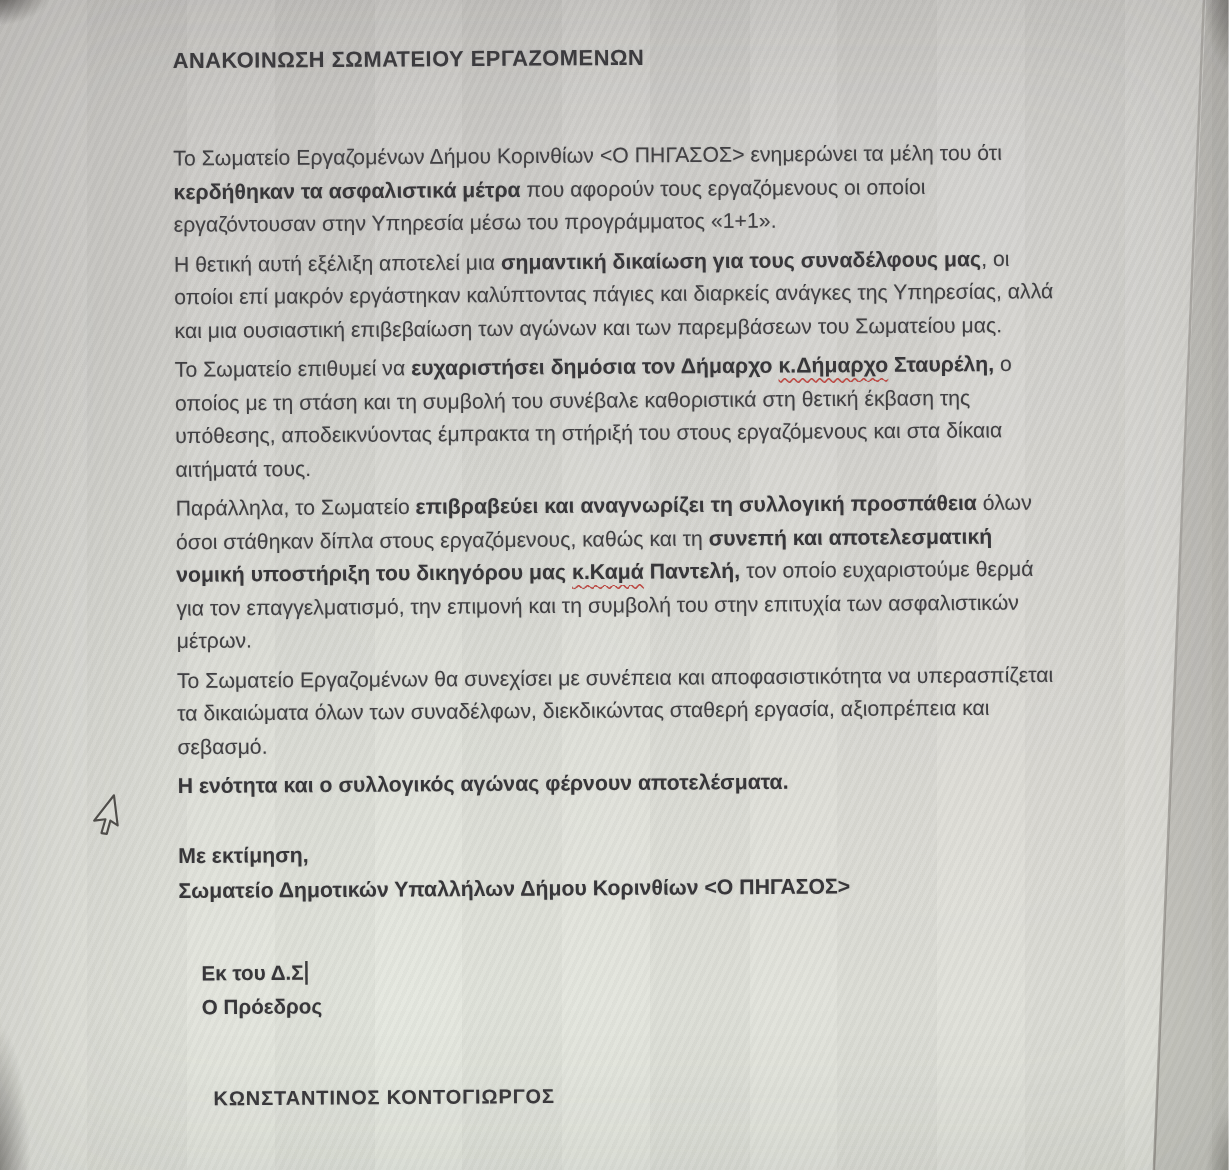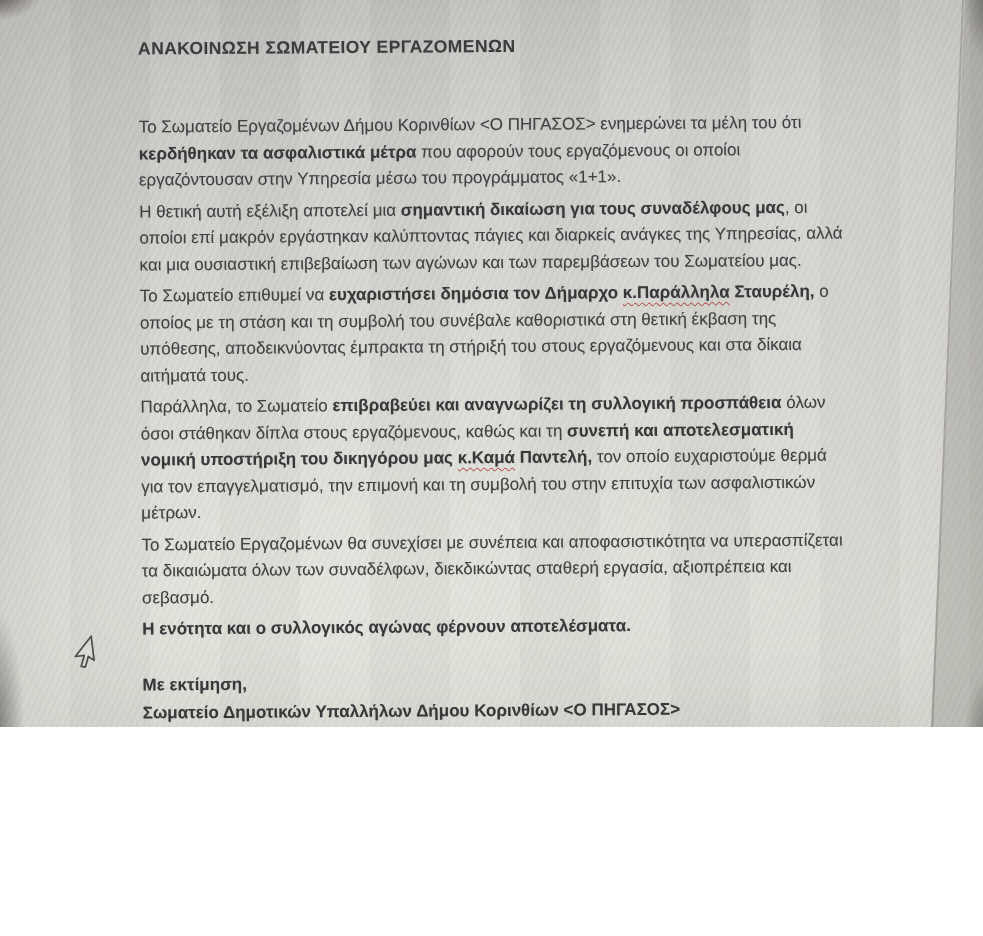--- a/index.html
+++ b/index.html
@@ -3,21 +3,21 @@
 <meta charset="utf-8">
 <style>
   html, body {
     margin: 0; padding: 0;
     width: 983px; height: 936px;
     overflow: hidden;
     font-family: "Liberation Sans", "DejaVu Sans", sans-serif;
   }
   .screen {
     position: relative;
-    width: 983px; height: 727px;
+    width: 983px; height: 936px;
     background:
       radial-gradient(ellipse at 32% 88%, rgba(234,240,230,0.55), transparent 55%),
       radial-gradient(ellipse at 75% 20%, rgba(255,255,255,0.10), transparent 60%),
       linear-gradient(168deg, #c7c5c2 0%, #cecdc9 28%, #d5d4cf 52%, #dbdad4 72%, #dfe0d9 90%, #dee0d8 100%);
     box-shadow: inset 0 0 140px rgba(70,68,64,0.14);
     overflow: hidden;
   }
   
   .texture {
     position: absolute; inset: 0; pointer-events: none;
@@ -90,21 +90,21 @@
 <body>
 
 <div class="screen">
   <div class="texture"></div>
 
   <div class="doc">
     <h1 class="title">ΑΝΑΚΟΙΝΩΣΗ ΣΩΜΑΤΕΙΟΥ ΕΡΓΑΖΟΜΕΝΩΝ</h1>
 
     <p class="para"><span>Το Σωματείο Εργαζομένων Δήμου Κορινθίων &lt;Ο ΠΗΓΑΣΟΣ&gt; ενημερώνει τα μέλη του ότι </span><span class="b">κερδήθηκαν τα ασφαλιστικά μέτρα</span><span> που αφορούν τους εργαζόμενους οι οποίοι εργαζόντουσαν στην Υπηρεσία μέσω του προγράμματος «1+1».</span></p>
     <p class="para"><span>Η θετική αυτή εξέλιξη αποτελεί μια </span><span class="b">σημαντική δικαίωση για τους συναδέλφους μας</span><span>, οι οποίοι επί μακρόν εργάστηκαν καλύπτοντας πάγιες και διαρκείς ανάγκες της Υπηρεσίας, αλλά και μια ουσιαστική επιβεβαίωση των αγώνων και των παρεμβάσεων του Σωματείου μας.</span></p>
-    <p class="para"><span>Το Σωματείο επιθυμεί να </span><span class="b">ευχαριστήσει δημόσια τον Δήμαρχο </span><span class="b sq">κ.Παράλληλα</span><span class="b"> Σταυρέλη,</span><span> ο οποίος με τη στάση και τη συμβολή του συνέβαλε καθοριστικά στη θετική έκβαση της υπόθεσης, αποδεικνύοντας έμπρακτα τη στήριξή του στους εργαζόμενους και στα δίκαια αιτήματά τους.</span></p>
+    <p class="para"><span>Το Σωματείο επιθυμεί να </span><span class="b">ευχαριστήσει δημόσια τον Δήμαρχο </span><span class="b sq">κ.Δήμαρχο</span><span class="b"> Σταυρέλη,</span><span> ο οποίος με τη στάση και τη συμβολή του συνέβαλε καθοριστικά στη θετική έκβαση της υπόθεσης, αποδεικνύοντας έμπρακτα τη στήριξή του στους εργαζόμενους και στα δίκαια αιτήματά τους.</span></p>
     <p class="para"><span>Παράλληλα, το Σωματείο </span><span class="b">επιβραβεύει και αναγνωρίζει τη συλλογική προσπάθεια</span><span> όλων όσοι στάθηκαν δίπλα στους εργαζόμενους, καθώς και τη </span><span class="b">συνεπή και αποτελεσματική νομική υποστήριξη του δικηγόρου μας </span><span class="b sq">κ.Καμά</span><span class="b"> Παντελή,</span><span> τον οποίο ευχαριστούμε θερμά για τον επαγγελματισμό, την επιμονή και τη συμβολή του στην επιτυχία των ασφαλιστικών μέτρων.</span></p>
     <p class="para"><span>Το Σωματείο Εργαζομένων θα συνεχίσει με συνέπεια και αποφασιστικότητα να υπερασπίζεται τα δικαιώματα όλων των συναδέλφων, διεκδικώντας σταθερή εργασία, αξιοπρέπεια και σεβασμό.</span></p>
     <p class="para"><span class="b">Η ενότητα και ο συλλογικός αγώνας φέρνουν αποτελέσματα.</span></p>
 
     <div class="closing">
       <div>Με εκτίμηση,</div>
       <div>Σωματείο Δημοτικών Υπαλλήλων Δήμου Κορινθίων &lt;Ο ΠΗΓΑΣΟΣ&gt;</div>
     </div>
 
     <div class="board">

